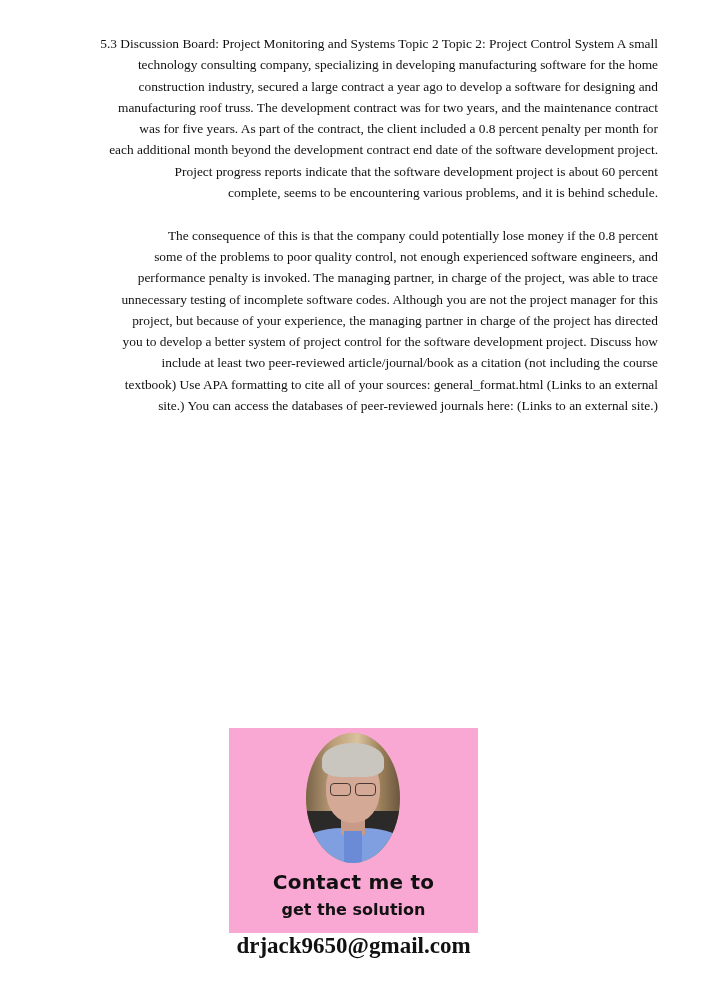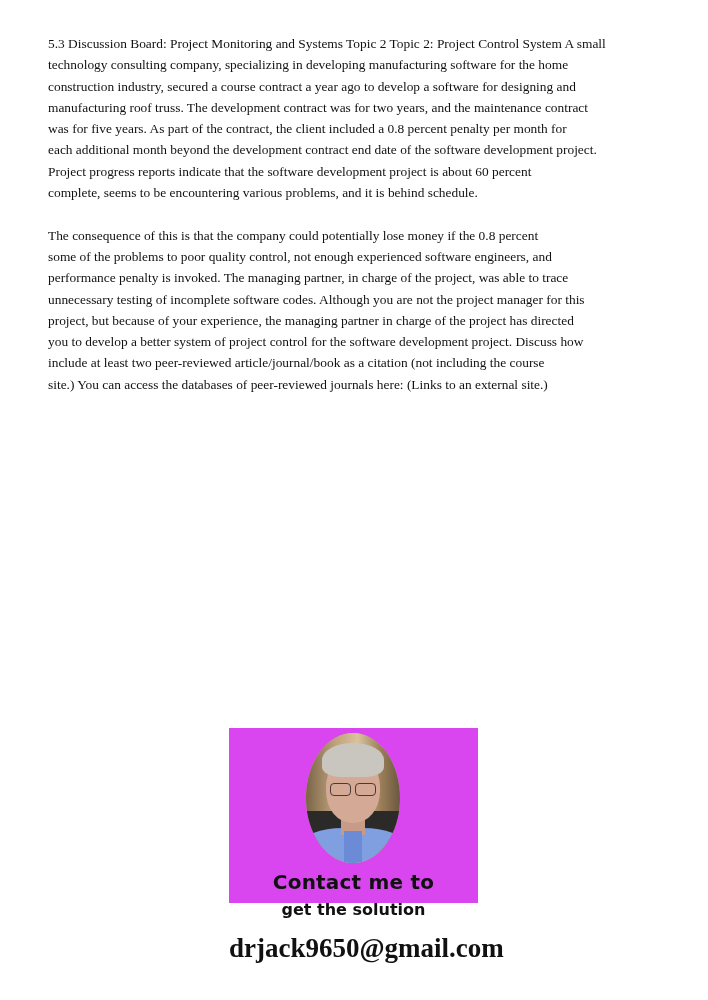--- a/index.html
+++ b/index.html
@@ -1,63 +1,64 @@
 <!DOCTYPE html>
 <html><head>
   <meta charset="utf-8">
   <style>
     html, body { margin: 0; padding: 0; background: #ffffff; }
     body { width: 708px; height: 1000px; position: relative; overflow: hidden; }
     .doc { position: absolute; left: 48px; top: 33px; width: 610px;
       font-family: "Liberation Serif", "DejaVu Serif", serif; font-size: 13.4px; line-height: 21.3px; color: #111; }
-    .line { display: block; white-space: nowrap; }
+    .line { display: block; white-space: nowrap; text-align: right; }
     .gap { height: 21.3px; }
-    .ad { position: absolute; left: 229px; top: 728px; width: 249px; height: 175px; background: #d946ef; }
+    .ad { position: absolute; left: 229px; top: 728px; width: 249px; height: 205px; background: #f9a8d4; }
     .portrait { position: absolute; left: 77px; top: 5px; width: 94px; height: 130px; border-radius: 50%; overflow: hidden;
       background: #c8a67a; }
     .portrait .bg-wood { position: absolute; inset: 0; background: linear-gradient(90deg,#7a6448 0%,#bda07a 30%,#d9c29c 55%,#9a7e58 80%,#6b5740 100%); }
     .portrait .dark-band { position: absolute; left: 0; right: 0; top: 78px; height: 22px; background: #2c2a28; }
     .portrait .shirt { position: absolute; left: -4px; right: -4px; top: 95px; height: 40px; background: #7f9fe0; border-radius: 40% 40% 0 0; }
     .portrait .collar { position: absolute; left: 38px; top: 98px; width: 18px; height: 32px; background: #6b8bd6; }
     .portrait .neck { position: absolute; left: 35px; top: 80px; width: 24px; height: 22px; background: #c89a88; }
     .portrait .face { position: absolute; left: 20px; top: 24px; width: 54px; height: 66px; background: #d4a996; border-radius: 45% 45% 48% 48%; }
     .portrait .hair { position: absolute; left: 16px; top: 10px; width: 62px; height: 34px; background: #c9c6c0; border-radius: 50% 50% 30% 30%; }
     .portrait .glasses { position: absolute; left: 24px; top: 50px; width: 46px; height: 12px; }
     .portrait .glasses span { position: absolute; top: 0; width: 19px; height: 11px; border: 1.5px solid #4a3a34; border-radius: 4px; }
     .portrait .glasses span.l { left: 0; }
     .portrait .glasses span.r { right: 0; }
     .cta { position: absolute; left: 0; width: 249px; text-align: center; font-family: "DejaVu Sans", "Liberation Sans", sans-serif; font-weight: bold; color: #111; }
     .cta1 { top: 142px; font-size: 20px; letter-spacing: 0.2px; }
     .cta2 { top: 172px; font-size: 16px; }
     .email { position: absolute; left: 0; top: 205px; width: 249px; text-align: center;
-      font-family: "Liberation Serif", "DejaVu Serif", serif; font-weight: bold; font-size: 27px; color: #111; }
+      font-family: "Liberation Serif", "DejaVu Serif", serif; font-weight: bold; font-size: 23px; color: #111; }
   </style>
 </head>
 <body>
 
 <div class="doc">
   <div>
     <span class="line">5.3 Discussion Board: Project Monitoring and Systems Topic 2 Topic 2: Project Control System A small</span>
     <span class="line">technology consulting company, specializing in developing manufacturing software for the home</span>
-    <span class="line">construction industry, secured a course contract a year ago to develop a software for designing and</span>
+    <span class="line">construction industry, secured a large contract a year ago to develop a software for designing and</span>
     <span class="line">manufacturing roof truss. The development contract was for two years, and the maintenance contract</span>
     <span class="line">was for five years. As part of the contract, the client included a 0.8 percent penalty per month for</span>
     <span class="line">each additional month beyond the development contract end date of the software development project.</span>
     <span class="line">Project progress reports indicate that the software development project is about 60 percent</span>
     <span class="line">complete, seems to be encountering various problems, and it is behind schedule.</span>
   </div>
   <div class="gap"></div>
   <div>
     <span class="line">The consequence of this is that the company could potentially lose money if the 0.8 percent</span>
     <span class="line">some of the problems to poor quality control, not enough experienced software engineers, and</span>
     <span class="line">performance penalty is invoked. The managing partner, in charge of the project, was able to trace</span>
     <span class="line">unnecessary testing of incomplete software codes. Although you are not the project manager for this</span>
     <span class="line">project, but because of your experience, the managing partner in charge of the project has directed</span>
     <span class="line">you to develop a better system of project control for the software development project. Discuss how</span>
     <span class="line">include at least two peer-reviewed article/journal/book as a citation (not including the course</span>
+    <span class="line">textbook) Use APA formatting to cite all of your sources: general_format.html (Links to an external</span>
     <span class="line">site.) You can access the databases of peer-reviewed journals here: (Links to an external site.)</span>
   </div>
 </div>
 
 <div class="ad">
   <div class="portrait">
     <div class="bg-wood"></div>
     <div class="dark-band"></div>
     <div class="shirt"></div>
     <div class="neck"></div>

